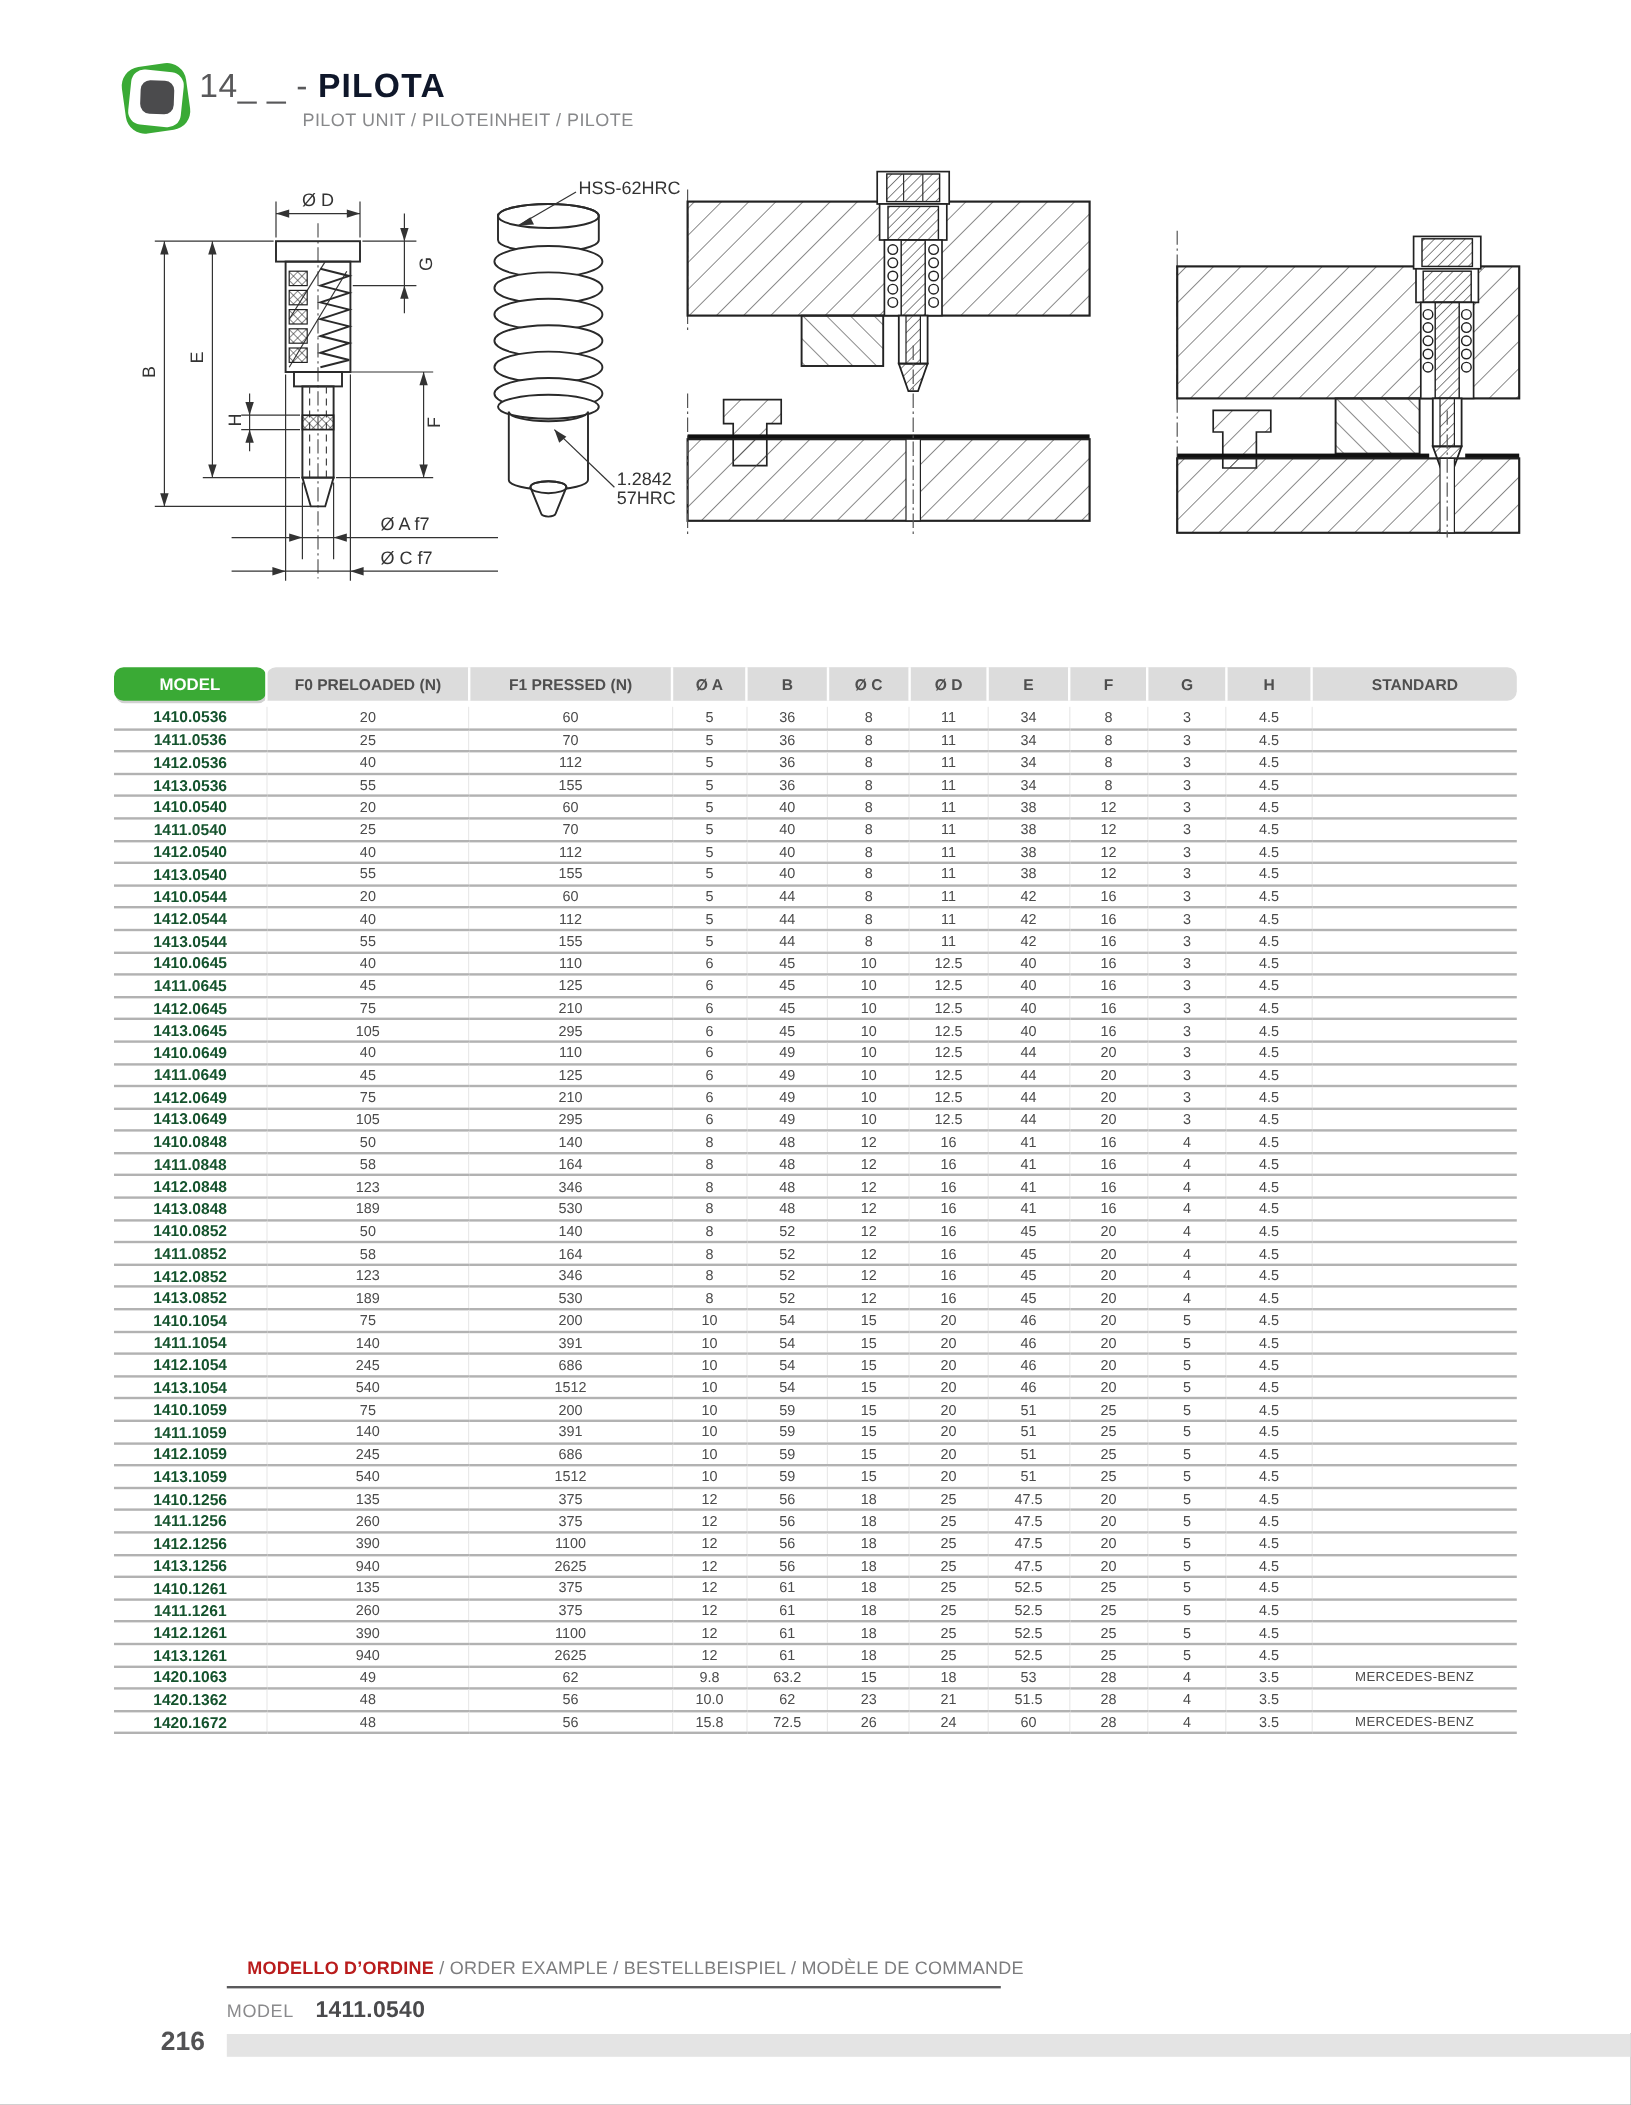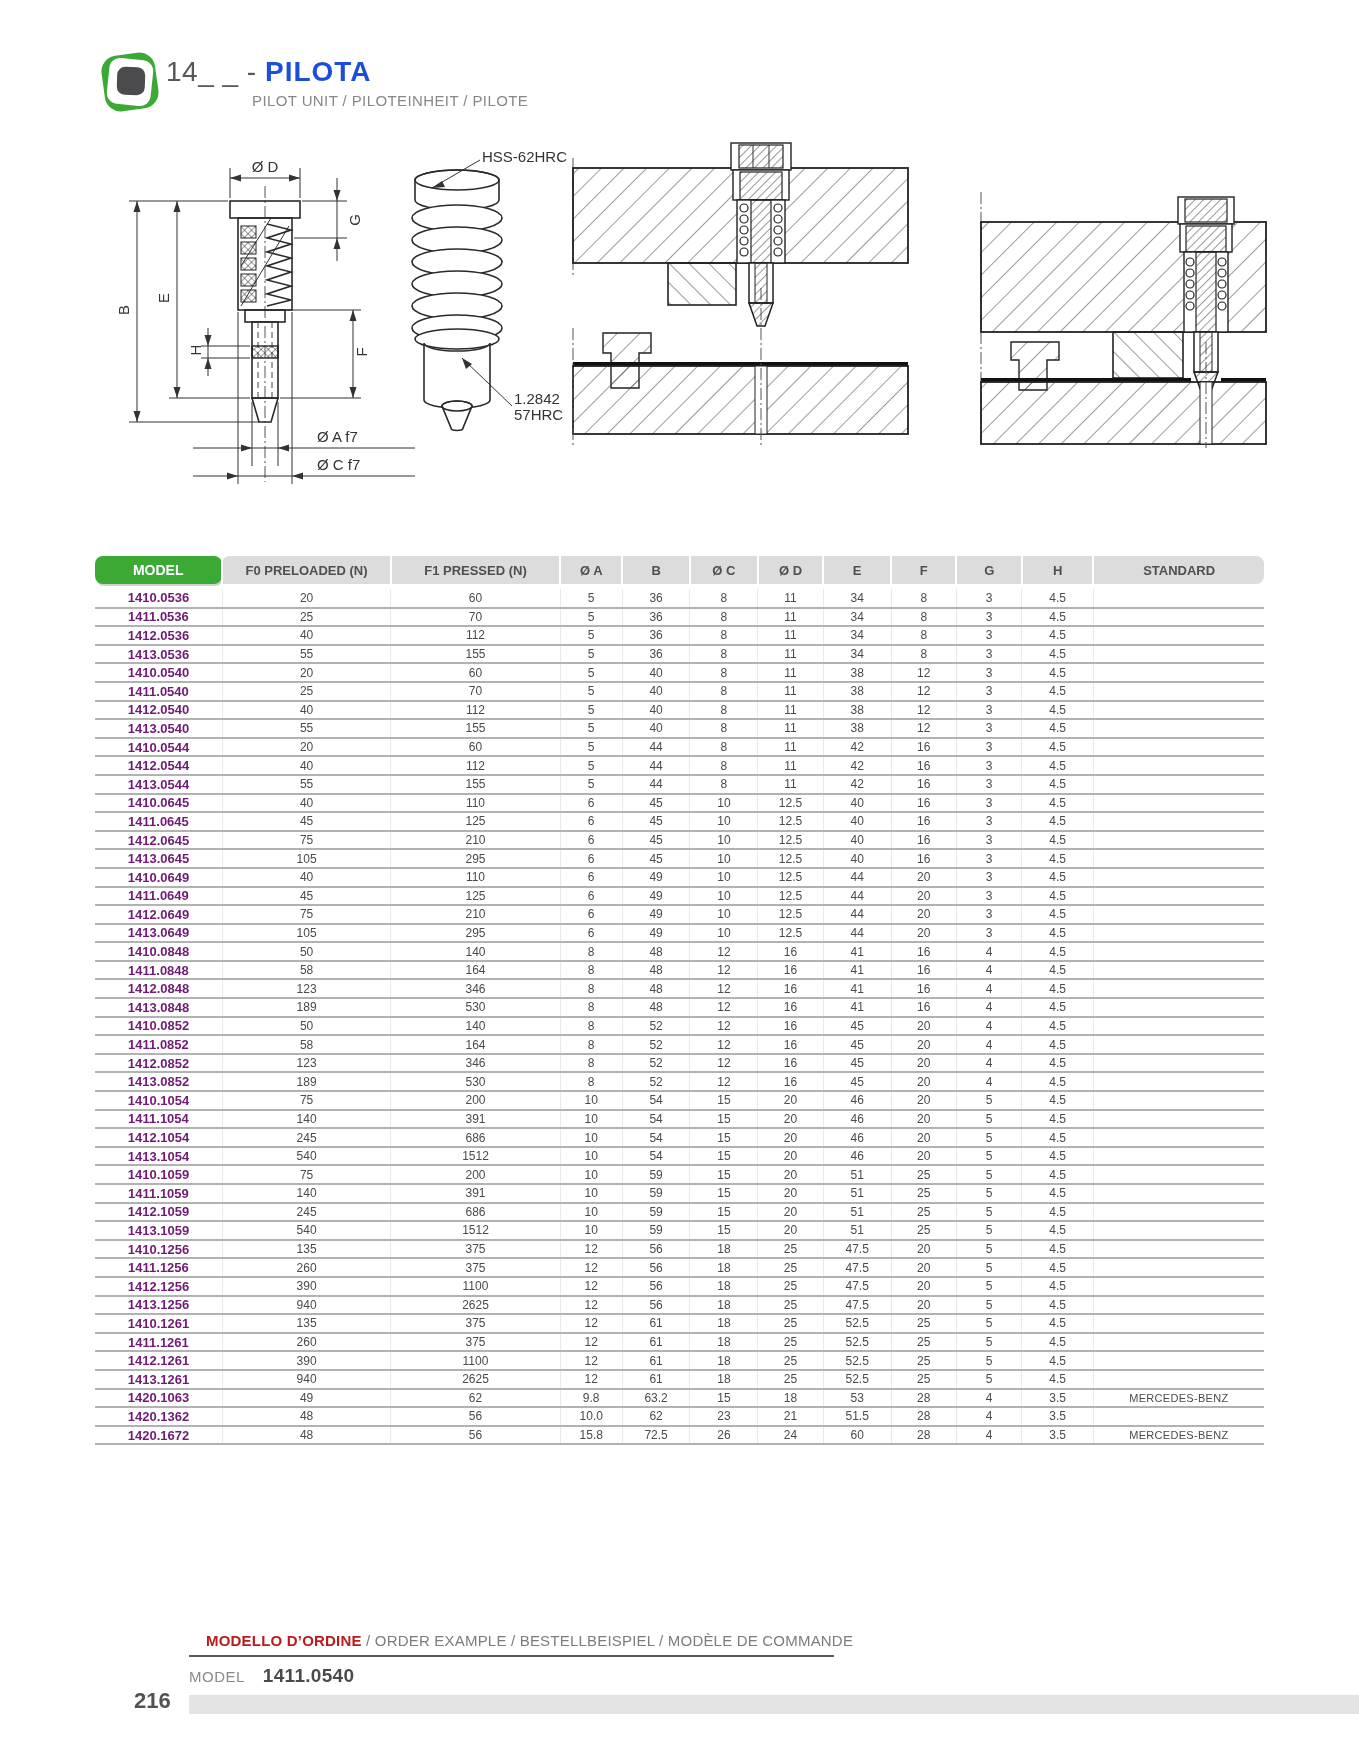--- a/index.html
+++ b/index.html
@@ -9,21 +9,21 @@
     font-family:"Liberation Sans",sans-serif;color:#4a4a4a;overflow:hidden;
     margin:0 auto;
   }
   
   .logo{position:absolute;left:103px;top:54px;width:54px;height:56px;}
   .logo .outer{position:absolute;inset:0;background:#3aaa35;border-radius:16px;transform:rotate(-8deg);}
   .logo .mid{position:absolute;inset:5px;background:#ffffff;border-radius:11px;transform:rotate(6deg);}
   .logo .inner{position:absolute;left:14px;top:13px;width:28px;height:28px;background:#4b4b4d;border-radius:8px;transform:rotate(2deg);}
   .title-line{position:absolute;left:166px;top:56px;font-size:28px;letter-spacing:.5px;}
   .title-prefix{color:#58585a;margin-top:32px;}
-  .title-main{color:#1d4ed8;font-weight:bold;letter-spacing:1px;}
+  .title-main{color:#0f172a;font-weight:bold;letter-spacing:1px;}
   .subtitle{position:absolute;left:252px;top:92px;font-size:15px;color:#87888a;letter-spacing:.4px;}
 
   
   .drawing{position:absolute;}
   .drawing svg{display:block;}
   .dline{stroke:#2a2a2a;stroke-width:1.6;fill:none;}
   .thin{stroke:#333;stroke-width:1;fill:none;}
   .dim{stroke:#333;stroke-width:1;fill:none;}
   .dimtxt{font-family:"Liberation Sans",sans-serif;font-size:15px;fill:#333;}
   .cl{stroke:#555;stroke-width:1;stroke-dasharray:12 3 2 3;fill:none;}
@@ -47,21 +47,21 @@
   }
   .spec-table th:last-child{border-radius:0 8px 8px 0;}
   .spec-table th:nth-child(2){border-radius:8px 0 0 0;margin-left:12px;}
   .spec-table tbody::before{content:"";display:table-row;height:5px;}
   .spec-table td{
     height:18.6px;text-align:center;font-size:12px;color:#4a4a4a;
     border-bottom:2px solid #b2b2b2;border-left:1px solid #e9e9e9;
     padding:0;white-space:nowrap;overflow:hidden;
   }
   .spec-table td:first-child{
-    color:#701a75;font-weight:bold;font-size:13px;border-left:none;
+    color:#14532d;font-weight:bold;font-size:13px;border-left:none;
   }
   .spec-table td:last-child{font-size:11px;letter-spacing:.3px;}
 
   
   .order-block{position:absolute;left:189px;top:1632px;width:645px;}
   .order-heading{font-size:15px;color:#7c7c7e;letter-spacing:.2px;white-space:nowrap;}
   .order-heading .strong{color:#b91c1c;font-weight:bold;margin-left:17px;}
   .order-rule{margin-top:6px;border:none;border-top:2px solid #5a5a5c;width:100%;}
   .order-model{margin-top:7px;display:flex;align-items:baseline;gap:18px;}
   .order-model-label{font-size:15px;color:#8a8a8c;letter-spacing:.5px;}

